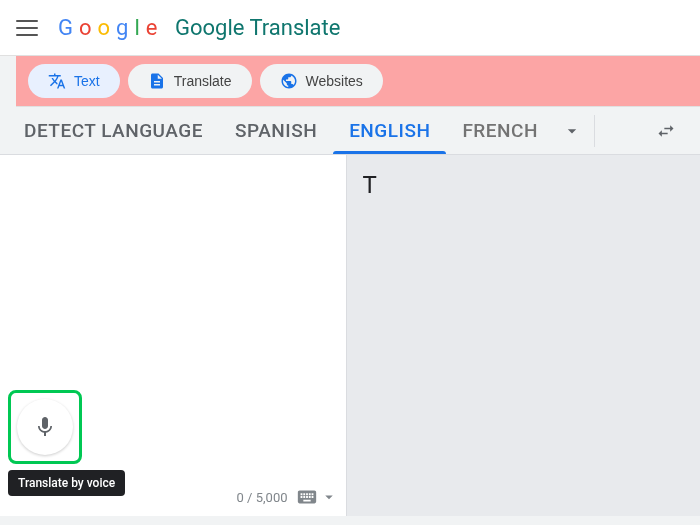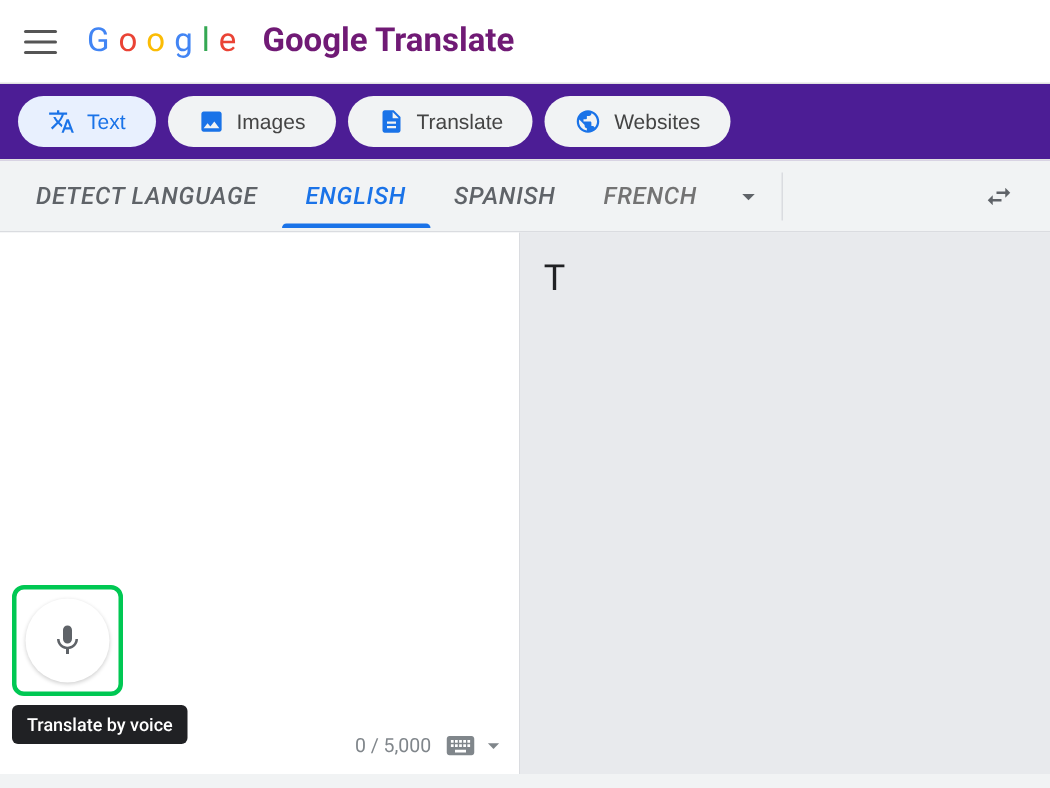--- a/index.html
+++ b/index.html
@@ -47,23 +47,24 @@
     .logo-o2 { color: #fbbc05; }
     .logo-g2 { color: #4285f4; }
     .logo-l { color: #34a853; }
     .logo-e { color: #ea4335; }
 
     
     .tab-bar {
       display: flex;
       align-items: center;
       padding: 8px 12px;
-      background: #4c1d95;
+      background: #fca5a5;
       gap: 8px;
       border-bottom: 1px solid #e0e0e0;
+      margin-left: 16px;
     }
     .tab-btn {
       display: flex;
       align-items: center;
       gap: 8px;
       padding: 8px 20px;
       border-radius: 100px;
       border: none;
       cursor: pointer;
       font-size: 14px;
@@ -84,28 +85,27 @@
     .lang-bar {
       display: flex;
       align-items: center;
       background: #f1f3f4;
       border-bottom: 1px solid #dadce0;
       padding: 0 8px;
       height: 48px;
     }
     .lang-item {
       padding: 12px 16px;
-      font-size: 16px;
+      font-size: 19px;
       font-weight: 500;
       color: #5f6368;
       cursor: pointer;
       text-transform: uppercase;
       letter-spacing: 0.5px;
       position: relative;
-      font-style: italic;
     }
     .lang-item.active {
       color: #1a73e8;
     }
     .lang-item.active::after {
       content: '';
       position: absolute;
       bottom: 0;
       left: 0;
       right: 0;
@@ -241,59 +241,53 @@
 </head>
 <body>
 
 <div class="header">
   <div class="hamburger-icon">
     <span></span>
     <span></span>
     <span></span>
   </div>
   <div class="logo">
-    <span class="logo-g">G</span><span class="logo-o1">o</span><span class="logo-o2">o</span><span class="logo-g2">g</span><span class="logo-l">l</span><span class="logo-e">e</span>&nbsp;<span style="color:#701a75;font-weight:700;">Google Translate</span>
+    <span class="logo-g">G</span><span class="logo-o1">o</span><span class="logo-o2">o</span><span class="logo-g2">g</span><span class="logo-l">l</span><span class="logo-e">e</span>&nbsp;<span style="color:#0f766e;font-weight:400;">Google Translate</span>
   </div>
 </div>
 
 <div class="tab-bar">
 
   <button class="tab-btn active">
     <svg viewBox="0 0 24 24" fill="currentColor">
       <path d="M12.87 15.07l-2.54-2.51.03-.03c1.74-1.94 2.98-4.17 3.71-6.53H17V4h-7V2H8v2H1v1.99h11.17C11.5 7.92 10.44 9.75 9 11.35 8.07 10.32 7.3 9.19 6.69 8h-2c.73 1.63 1.73 3.17 2.98 4.56l-5.09 5.02L4 19l5-5 3.11 3.11.76-2.04zM18.5 10h-2L12 22h2l1.12-3h4.75L21 22h2l-4.5-12zm-2.62 7l1.62-4.33L19.12 17h-3.24z"></path>
     </svg>
     <span>Text</span>
   </button>
 
-  <button class="tab-btn">
-    <svg viewBox="0 0 24 24" fill="#1a73e8">
-      <path d="M21 19V5c0-1.1-.9-2-2-2H5c-1.1 0-2 .9-2 2v14c0 1.1.9 2 2 2h14c1.1 0 2-.9 2-2zM8.5 13.5l2.5 3.01L14.5 12l4.5 6H5l3.5-4.5z"></path>
-    </svg>
-    <span>Images</span>
-  </button>
 
   <button class="tab-btn">
     <svg viewBox="0 0 24 24" fill="#1a73e8">
       <path d="M14 2H6c-1.1 0-1.99.9-1.99 2L4 20c0 1.1.89 2 1.99 2H18c1.1 0 2-.9 2-2V8l-6-6zm2 16H8v-2h8v2zm0-4H8v-2h8v2zm-3-5V3.5L18.5 9H13z"></path>
     </svg>
     <span>Translate</span>
   </button>
 
   <button class="tab-btn">
     <svg viewBox="0 0 24 24" fill="#1a73e8">
       <path d="M12 2C6.48 2 2 6.48 2 12s4.48 10 10 10 10-4.48 10-10S17.52 2 12 2zm-1 17.93c-3.95-.49-7-3.85-7-7.93 0-.62.08-1.21.21-1.79L9 15v1c0 1.1.9 2 2 2v1.93zm6.9-2.54c-.26-.81-1-1.39-1.9-1.39h-1v-3c0-.55-.45-1-1-1H8v-2h2c.55 0 1-.45 1-1V7h2c1.1 0 2-.9 2-2v-.41c2.93 1.19 5 4.06 5 7.41 0 2.08-.8 3.97-2.1 5.39z"></path>
     </svg>
     <span>Websites</span>
   </button>
 </div>
 
 <div class="lang-bar">
   <div class="lang-item">DETECT LANGUAGE</div>
+  <div class="lang-item">SPANISH</div>
   <div class="lang-item active">ENGLISH</div>
-  <div class="lang-item">SPANISH</div>
   <div class="lang-item" style="color:#737373;">FRENCH</div>
   <div class="lang-more">
     <svg width="20" height="20" viewBox="0 0 24 24" fill="#5f6368">
       <path d="M7 10l5 5 5-5z"></path>
     </svg>
   </div>
   <div class="divider-vertical"></div>
   <div class="lang-swap">
     <svg width="20" height="20" viewBox="0 0 24 24" fill="#5f6368">
       <path d="M6.99 11L3 15l3.99 4v-3H14v-2H6.99v-3zM21 9l-3.99-4v3H10v2h7.01v3L21 9z"></path>

